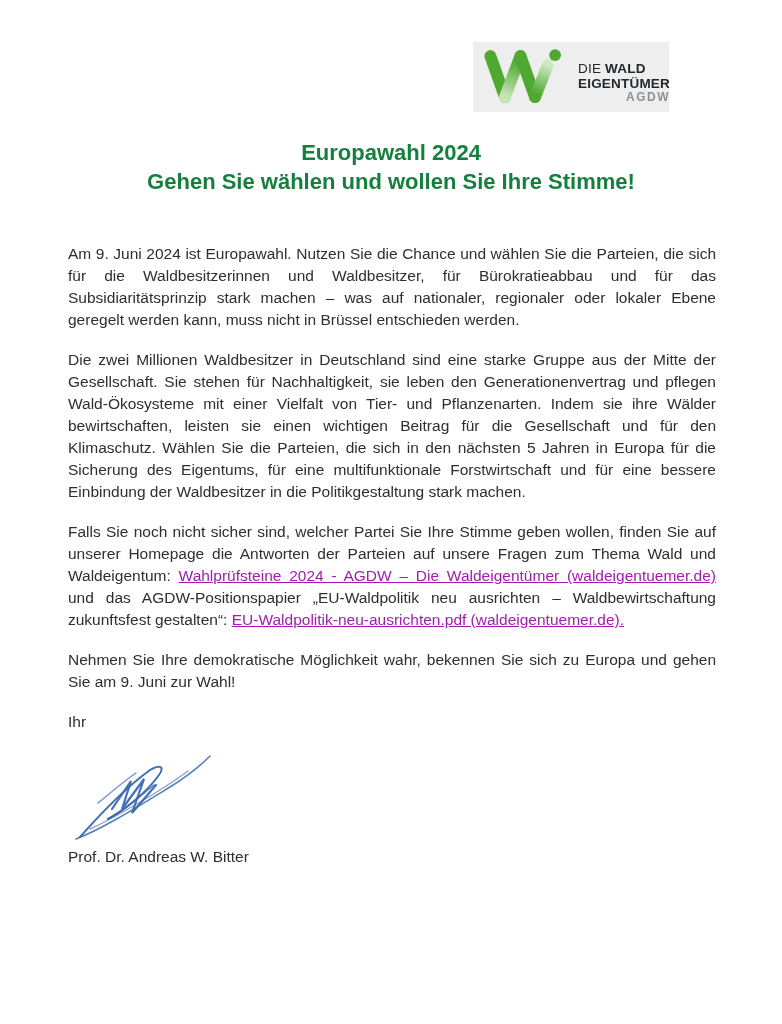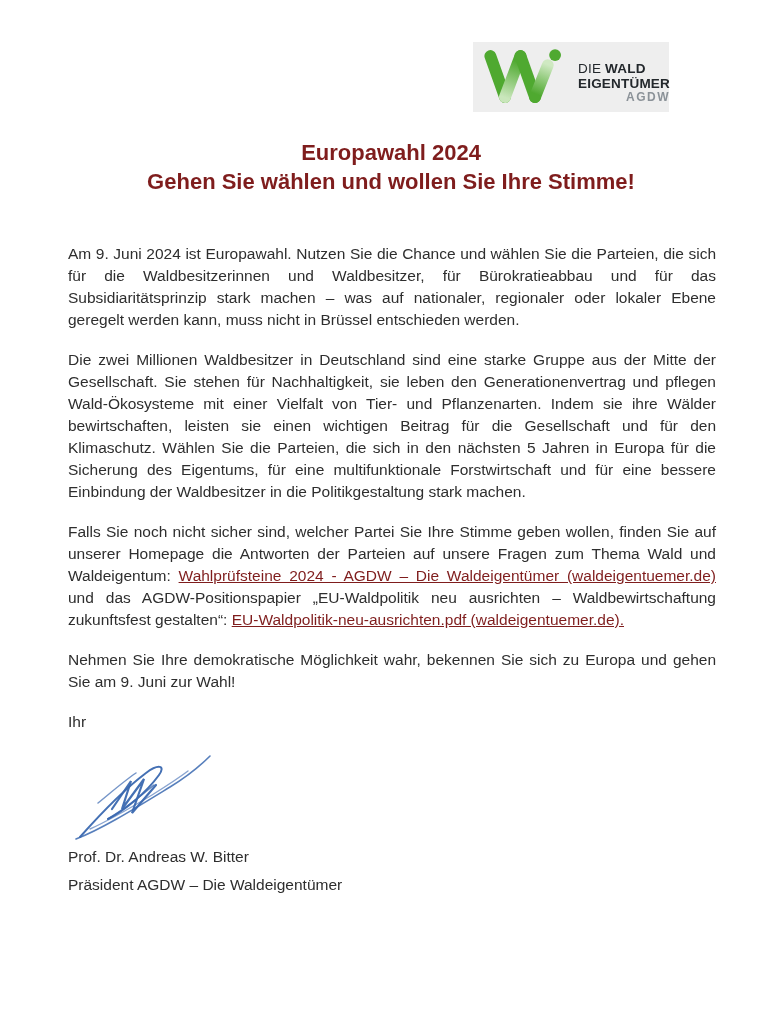--- a/index.html
+++ b/index.html
@@ -54,38 +54,38 @@
   
   .title {
     position: absolute;
     top: 138px;
     left: 0;
     width: 100%;
     text-align: center;
     font-size: 22px;
     line-height: 29px;
     font-weight: bold;
-    color: #7f1d1d;
+    color: #15803d;
   }
 
   
   .content {
     position: absolute;
     left: 68px;
     top: 243px;
     width: 648px;
     font-size: 15.5px;
     line-height: 22px;
     text-align: justify;
     hyphens: auto;
     -webkit-hyphens: auto;
   }
   .content p { margin: 0 0 18px 0; }
   a.doclink {
-    color: #7f1d1d;
+    color: #a21caf;
     text-decoration: underline;
     cursor: pointer;
   }
   .salutation { margin-top: 36px; }
 
   .signature-wrap {
     margin-top: 12px;
     margin-left: 6px;
     width: 140px;
     height: 92px;
@@ -148,17 +148,16 @@
           <path d="M34,68 C50,58 68,44 80,34" stroke-width="1.6" opacity="0.8"></path>
           <path d="M38,58 L57,30 L48,58 L70,28 L58,62 L82,34" stroke-width="2.2" opacity="0.95"></path>
           <path d="M24,52 C34,44 50,30 62,22" stroke-width="1.5" opacity="0.7"></path>
           <path d="M16,78 C34,70 58,56 78,44 C94,34 106,26 114,20" stroke-width="1.4" opacity="0.6"></path>
         </g>
       </svg>
     </div>
 
     <div class="signer">
       <div>Prof. Dr. Andreas W. Bitter</div>
-      <div>Präsident AGDW – Die Waldeigentümer</div>
     </div>
   </div>
 
 </div>
 
 </body></html>

